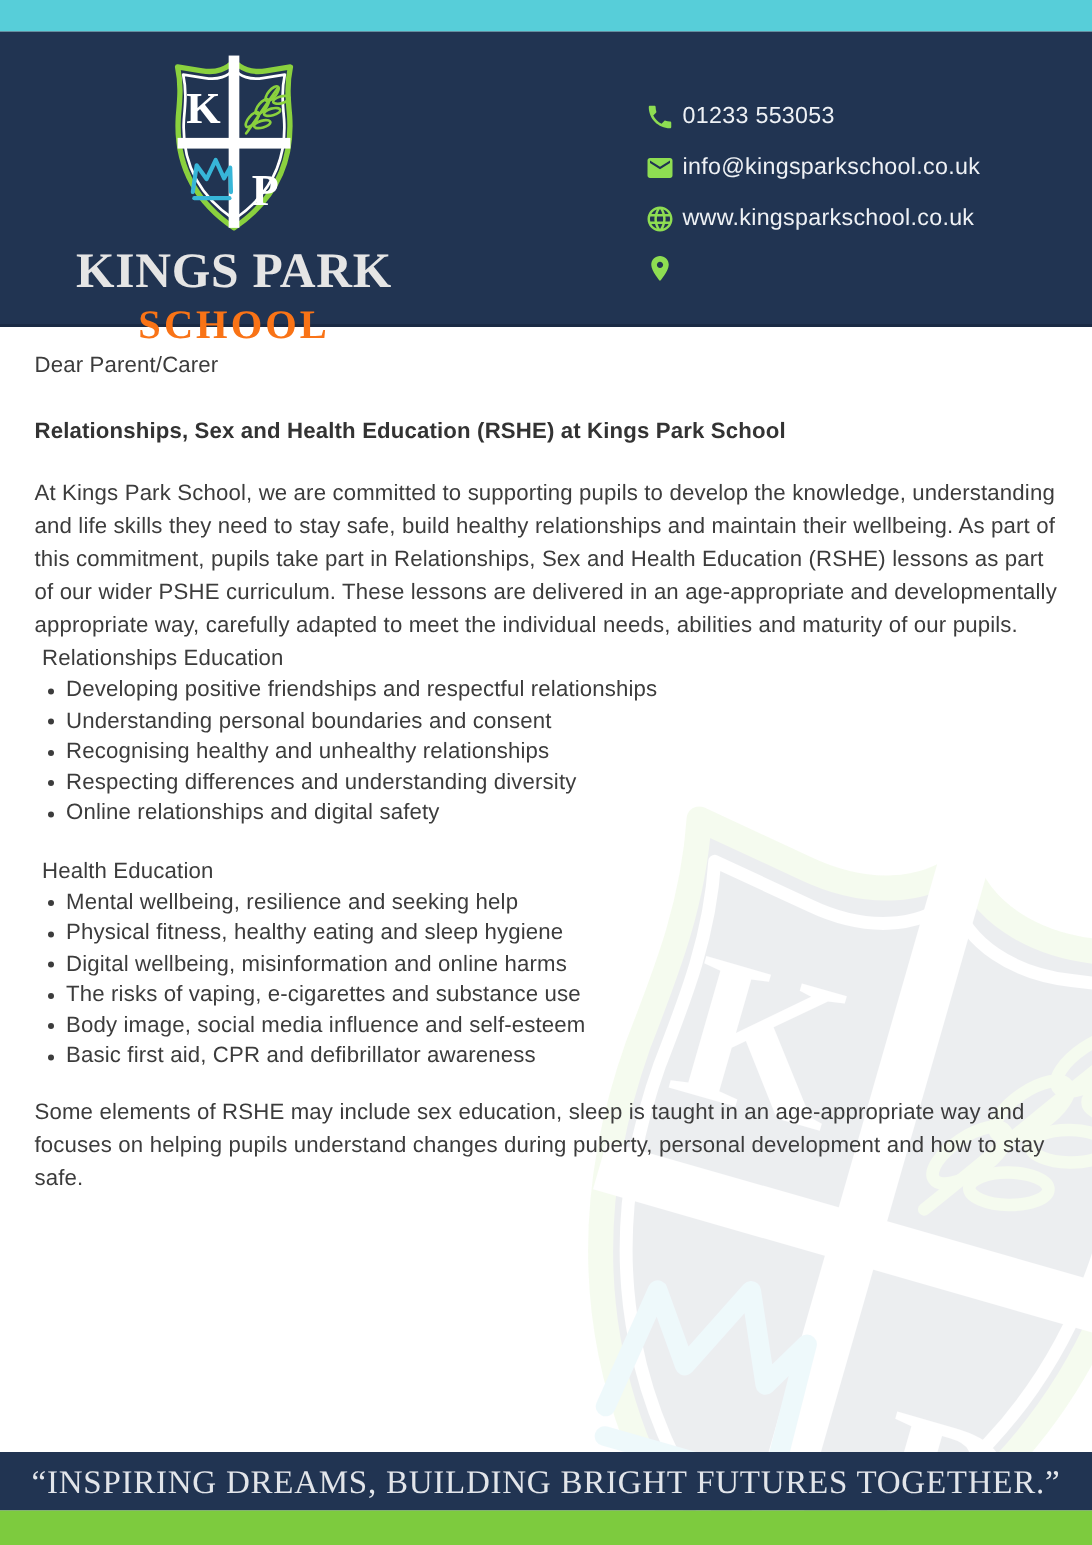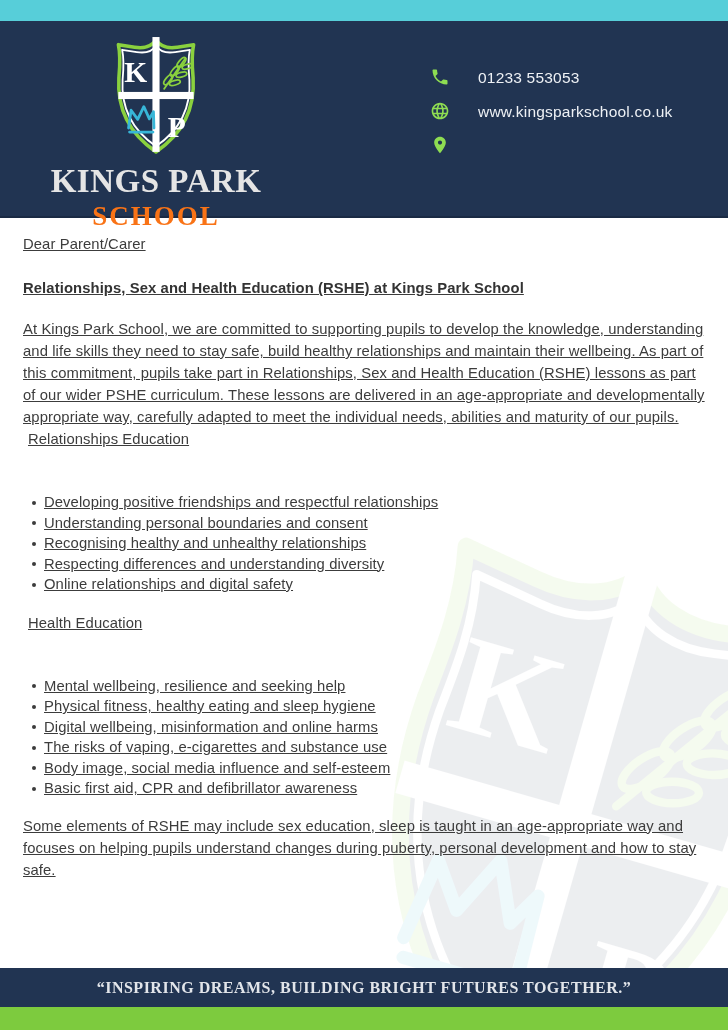--- a/index.html
+++ b/index.html
@@ -21,58 +21,58 @@
   .logo-shield { width:102px; height:122px; display:block; margin:0 auto; }
   .brand-name {
     margin-top:6px; font-family:"Liberation Serif", serif; font-weight:bold;
     font-size:33px; color:#e5e5e5; letter-spacing:0.5px; white-space:nowrap;
   }
   .brand-sub {
     margin-top:1px; font-family:"Liberation Serif", serif; font-weight:bold;
     font-size:27px; color:#f97316; letter-spacing:2px;
   }
   .contacts { position:absolute; left:430px; top:46px; display:flex; flex-direction:column; gap:12px; }
-  .contact-row { display:flex; align-items:flex-start; gap:28px; }
+  .contact-row { display:flex; align-items:center; gap:5px; }
   .contact-icon { width:20px; height:20px; flex:0 0 20px; margin-top:0px; }
   .contact-icon svg { width:20px; height:20px; display:block; }
   .contact-text { color:#eef1f5; font-size:15.5px; line-height:22px; letter-spacing:0.2px; }
 
   
   .content {
     position:absolute; top:218px; left:23px; width:682px;
-    color:#3c3c3c; font-size:14.8px; line-height:22px; letter-spacing:0.1px;text-decoration:underline;
+    color:#3c3c3c; font-size:14.8px; line-height:22px; letter-spacing:0.1px;
   }
   .salutation { margin-top:15px; }
   .subject { margin-top:22px; font-weight:bold; color:#333; }
   .para-intro { margin-top:19px; }
   .para-overview { margin-top:10px; }
   .topic-heading { padding-left:5px; }
   .topic-heading.health { margin-top:17px; }
-  ul.topics { list-style:none; padding-left:21px;margin-top:42px; }
+  ul.topics { list-style:none; padding-left:21px; }
   ul.topics li { position:relative; line-height:20.5px; }
   ul.topics li::before {
     content:""; position:absolute; left:-12px; top:8.5px;
     width:4px; height:4px; border-radius:50%; background:#3c3c3c;
   }
   .para-closing { margin-top:16px; }
 
   
   .watermark {
     position:absolute; left:330px; top:540px; width:480px; height:576px;
     transform:rotate(16deg); opacity:0.08; pointer-events:none;
   }
   .watermark svg { width:480px; height:576px; }
 
   
   .motto-bar {
     position:absolute; left:0; top:968px; width:728px; height:39px;
     background:#213452; display:flex; align-items:center; justify-content:center;
   }
   .motto-text {
-    font-family:"Liberation Serif", serif; font-weight:700; font-size:16px;
+    font-family:"Liberation Serif", serif; font-weight:400; font-size:22px;
     color:#e2e5ea; letter-spacing:0.5px; white-space:nowrap;
   }
   .green-bar { position:absolute; left:0; top:1007px; width:728px; height:23px; background:#7dcb3e; }
 </style>
 </head>
 <body>
 
 <svg width="0" height="0" style="position:absolute">
   <symbol id="kp-shield" viewBox="0 0 200 240">
     <path d="M100,10 C92,22 76,27 58,24 L26,19 C31,42 29,62 27,84 C23,148 50,196 100,230 C150,196 177,148 173,84 C171,62 169,42 174,19 L142,24 C124,27 108,22 100,10 Z" fill="#213452" stroke="#8ad13e" stroke-width="7" stroke-linejoin="round"></path>
@@ -111,20 +111,28 @@
     </div>
 
     <div class="contacts">
       <div class="contact-row">
         <span class="contact-icon">
           <svg viewBox="0 0 24 24" fill="#8edd52">
               <path d="M6.62 10.79c1.44 2.83 3.76 5.14 6.59 6.59l2.2-2.2c.27-.27.67-.36 1.02-.24 1.12.37 2.33.57 3.57.57.55 0 1 .45 1 1V20c0 .55-.45 1-1 1-9.39 0-17-7.61-17-17 0-.55.45-1 1-1h3.5c.55 0 1 .45 1 1 0 1.25.2 2.45.57 3.57.11.35.03.74-.25 1.02l-2.2 2.2z"></path>
             </svg>
         </span>
         <span class="contact-text">01233 553053</span>
+      </div>
+      <div class="contact-row">
+        <span class="contact-icon">
+          <svg viewBox="0 0 24 24" fill="#8edd52">
+              <path d="M20 4H4c-1.1 0-1.99.9-1.99 2L2 18c0 1.1.9 2 2 2h16c1.1 0 2-.9 2-2V6c0-1.1-.9-2-2-2zm0 4l-8 5-8-5V6l8 5 8-5v2z"></path>
+            </svg>
+        </span>
+        <span class="contact-text">info@kingsparkschool.co.uk</span>
       </div>
       <div class="contact-row">
         <span class="contact-icon">
           <svg viewBox="0 0 24 24" fill="#8edd52">
               <path d="M11.99 2C6.47 2 2 6.48 2 12s4.47 10 9.99 10C17.52 22 22 17.52 22 12S17.52 2 11.99 2zm6.93 6h-2.95c-.32-1.25-.78-2.45-1.38-3.56 1.84.63 3.37 1.91 4.33 3.56zM12 4.04c.83 1.2 1.48 2.53 1.91 3.96h-3.82c.43-1.43 1.08-2.76 1.91-3.96zM4.26 14C4.1 13.36 4 12.69 4 12s.1-1.36.26-2h3.38c-.08.66-.14 1.32-.14 2 0 .68.06 1.34.14 2H4.26zm.82 2h2.95c.32 1.25.78 2.45 1.38 3.56-1.84-.63-3.37-1.9-4.33-3.56zm2.95-8H5.08c.96-1.66 2.49-2.93 4.33-3.56C8.81 5.55 8.35 6.75 8.03 8zM12 19.96c-.83-1.2-1.48-2.53-1.91-3.96h3.82c-.43 1.43-1.08 2.76-1.91 3.96zM14.34 14H9.66c-.09-.66-.16-1.32-.16-2 0-.68.07-1.35.16-2h4.68c.09.65.16 1.32.16 2 0 .68-.07 1.34-.16 2zm.25 5.56c.6-1.11 1.06-2.31 1.38-3.56h2.95c-.96 1.65-2.49 2.93-4.33 3.56zM16.36 14c.08-.66.14-1.32.14-2 0-.68-.06-1.34-.14-2h3.38c.16.64.26 1.31.26 2s-.1 1.36-.26 2h-3.38z"></path>
             </svg>
         </span>
         <span class="contact-text">www.kingsparkschool.co.uk</span>
       </div>
       <div class="contact-row">

